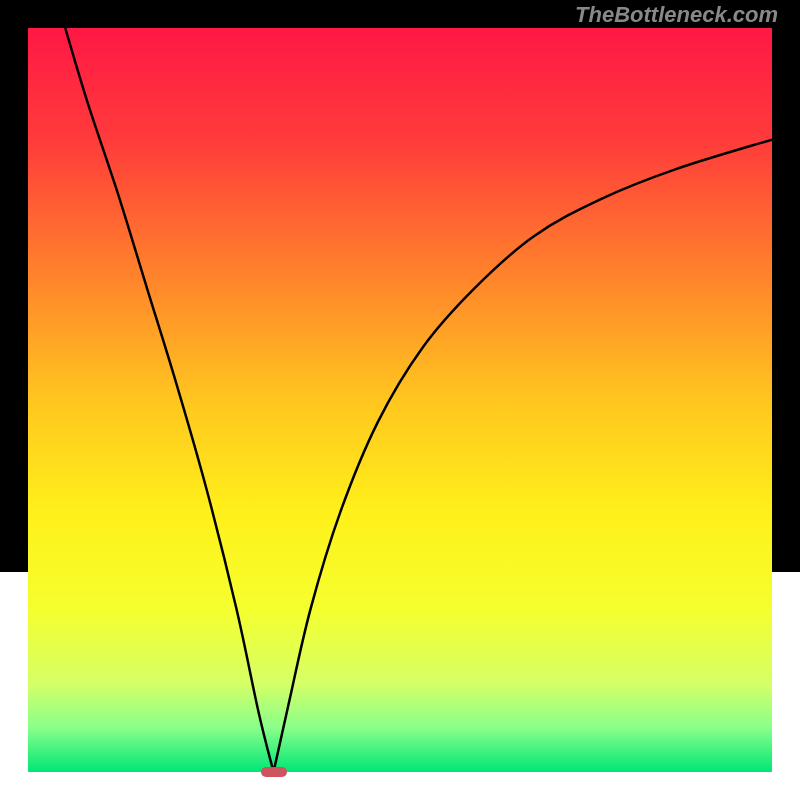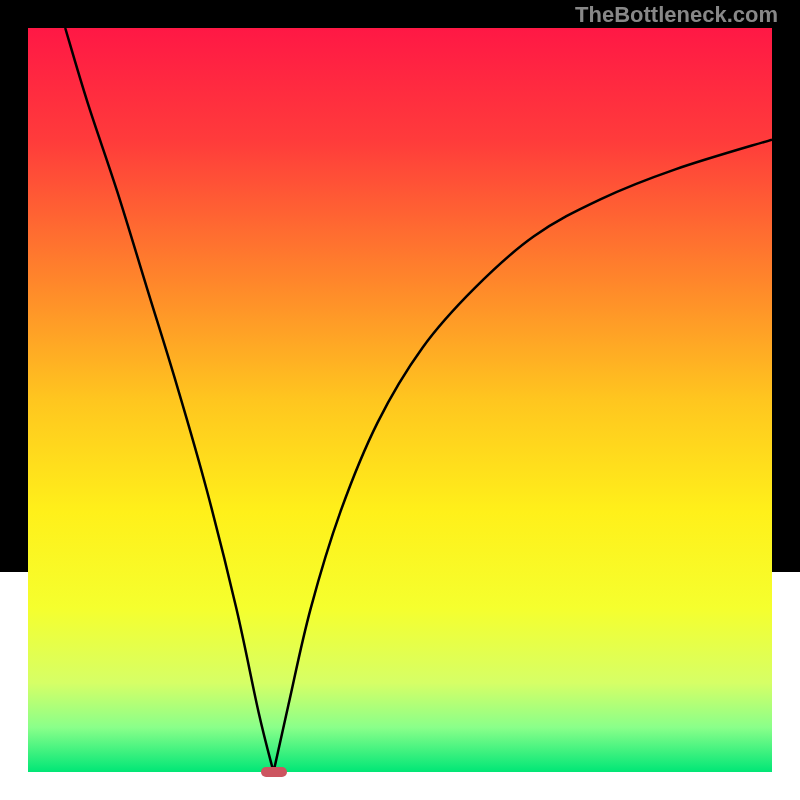--- a/index.html
+++ b/index.html
@@ -7,20 +7,21 @@
       padding: 0;
       width: 800px;
       height: 800px;
       overflow: hidden;
     }
     .container {
       position: relative;
       width: 800px;
       height: 572px;
       background: #000;
+      font-style: italic;
     }
     .watermark {
       position: absolute;
       top: 2px;
       right: 22px;
       color: #888;
       font-family: Arial, sans-serif;
       font-size: 22px;
       font-weight: bold;
       z-index: 10;

